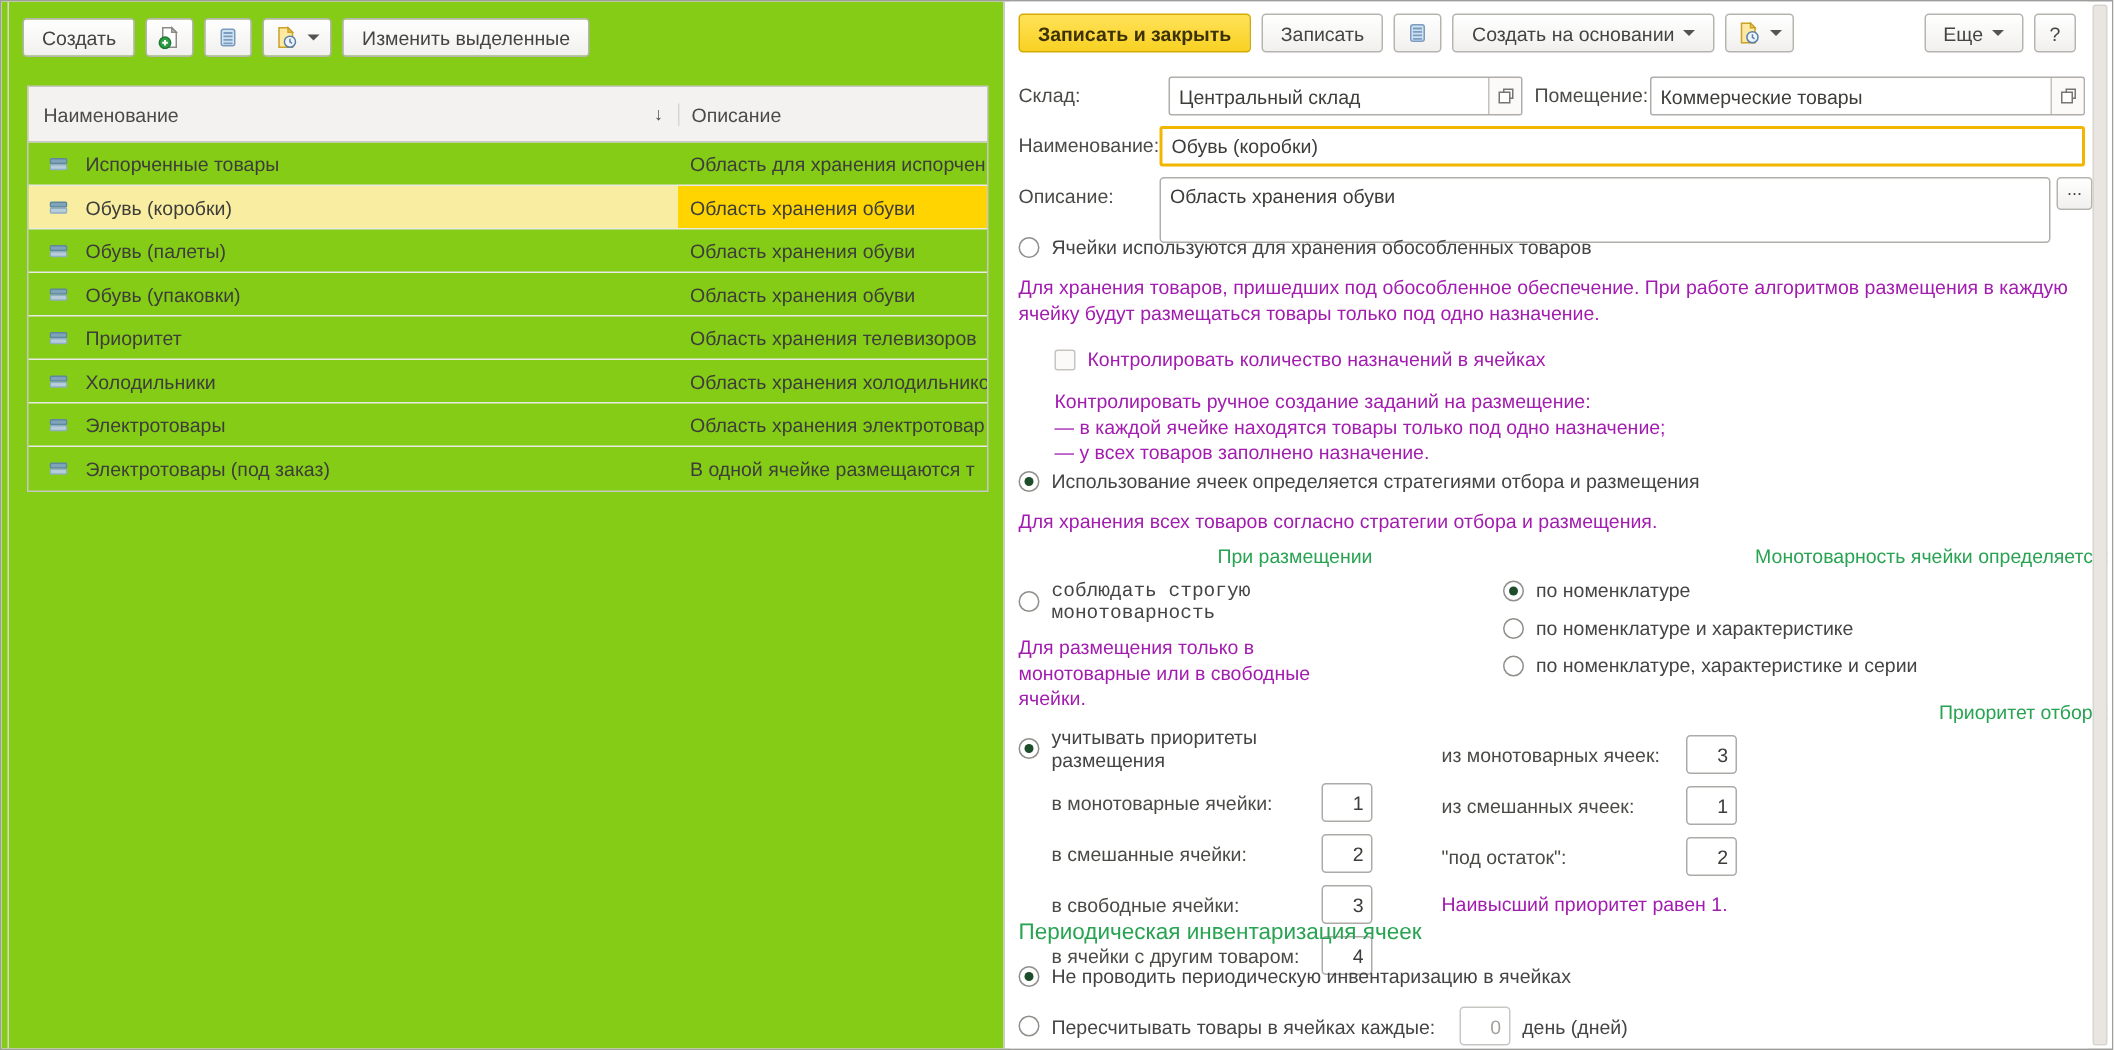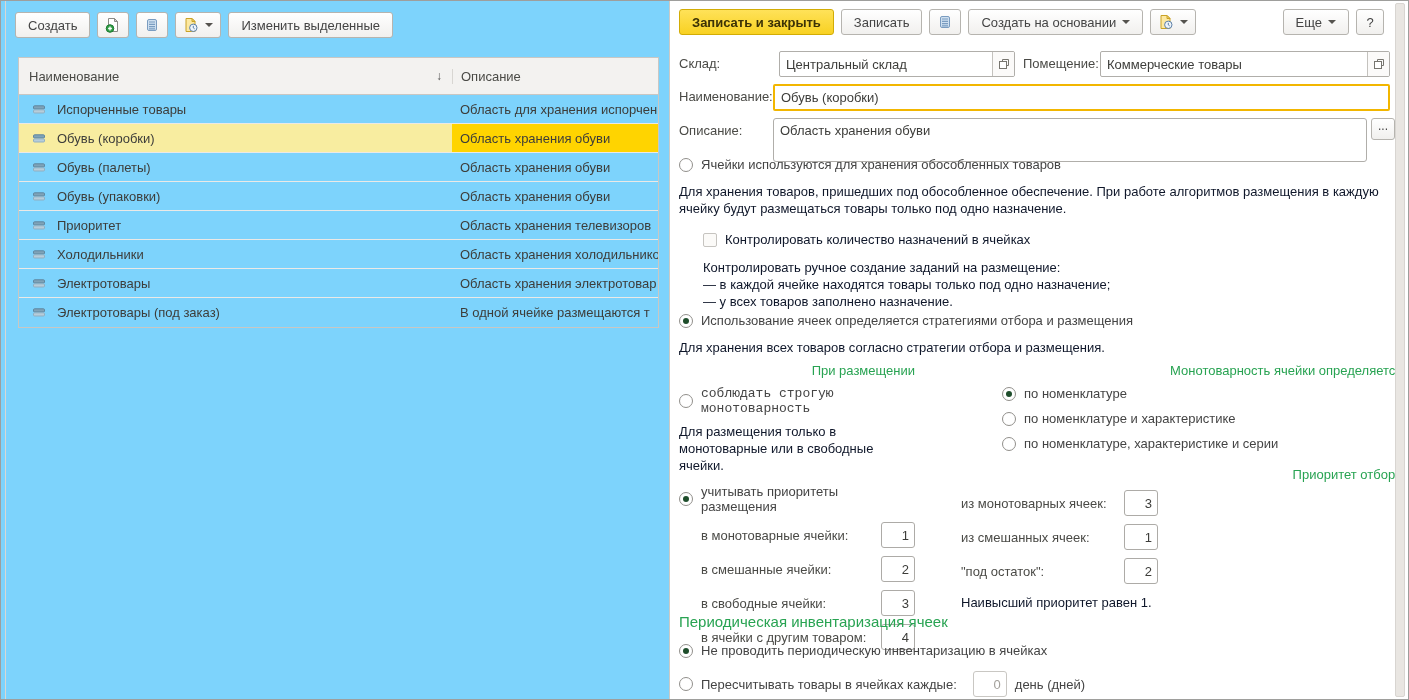--- a/index.html
+++ b/index.html
@@ -16,21 +16,21 @@
     border-radius: 3px; color: #444; font-size: 13px; cursor: pointer; white-space: nowrap;
     font-family: "Liberation Sans", sans-serif;
   }
   .btn.icon-btn { padding: 0 7px; }
   .btn.primary {
     background: linear-gradient(#ffe259, #f8d122); border-color: #d2ac05;
     font-weight: bold; color: #3c3206;
   }
   .caret { width:0; height:0; border-left:4px solid transparent; border-right:4px solid transparent; border-top:4px solid #55534f; }
   
-  .left-panel { position:absolute; left:0; top:0; width:668px; height:100%; background:#7dd3fc; }
+  .left-panel { position:absolute; left:0; top:0; width:668px; height:100%; background:#84cc16; }
   .left-panel::before { content:''; position:absolute; left:4px; top:0; bottom:0; width:1px; background:#d9d7d3; }
   .lp-toolbar { position:absolute; left:14px; top:11px; display:flex; gap:7px; align-items:center; }
   .table { position:absolute; left:17px; top:56px; width:641px; border:1px solid #c9c7c3; }
   .thead { display:flex; height:37px; background:#f3f2f0; border-bottom:1px solid #c9c7c3; align-items:center; color:#4a4a46; }
   .th-name { width:433px; padding-left:10px; display:flex; align-items:center; }
   .th-name .sort { margin-left:auto; margin-right:10px; color:#555; font-size:12px; }
   .th-desc { flex:1; padding-left:8px; border-left:1px solid #d8d6d2; }
   .trow { display:flex; height:29px; border-bottom:1px solid #ebe9e6; cursor:default; }
   .trow:last-child { border-bottom:none; }
   .td { display:flex; align-items:center; overflow:hidden; white-space:nowrap; color:#3d3d3a; }
@@ -53,21 +53,21 @@
   .field.focused { border:2px solid #f2b600; }
   .txtarea { position:absolute; border:1px solid #b0aeaa; border-radius:3px; padding:4px 6px; font:13px "Liberation Sans",sans-serif; color:#3d3d3a; resize:none; outline:none; }
   .dots-btn { position:absolute; width:24px; height:22px; font-size:12px; padding:0 4px 6px; justify-content:center; }
   
   .opt-row, .chk-row { display:flex; align-items:center; gap:8px; }
   .radio { width:14px; height:14px; border:1px solid #918f8b; border-radius:50%; background:#fff; position:relative; flex:none; }
   .checked > .radio::after, .opt-row.selected .radio::after {
     content:''; position:absolute; left:3px; top:3px; width:6px; height:6px; border-radius:50%; background:#1e4d2b;
   }
   .checkbox { width:14px; height:14px; border:1px solid #c6c4c0; border-radius:2px; background:#fbfaf8; flex:none; }
-  .note { color:#0f172a; line-height:17px; }
+  .note { color:#a21caf; line-height:17px; }
   .ghead { color:#28a352;text-align:right; }
   .abs { position:absolute; }
   .num-input { width:34px; height:26px; border:1px solid #adaba7; border-radius:3px; text-align:right; padding:0 5px;
     font:13px "Liberation Sans",sans-serif; color:#3d3d3a; outline:none; flex:none; }
   .num-input.disabled { border-color:#c9c7c3; color:#a3a09b; }
   .prio-row { display:flex; align-items:center; margin-top:8px; }
   .prio-row .prio-label { flex:1; color:#4a4a46; }
   .col-left { position:absolute; left:6px; top:362px; width:236px; }
   .col-left .prio-label { margin-left:22px; }
   .col-right { position:absolute; left:263px; top:362px; width:470px; }

